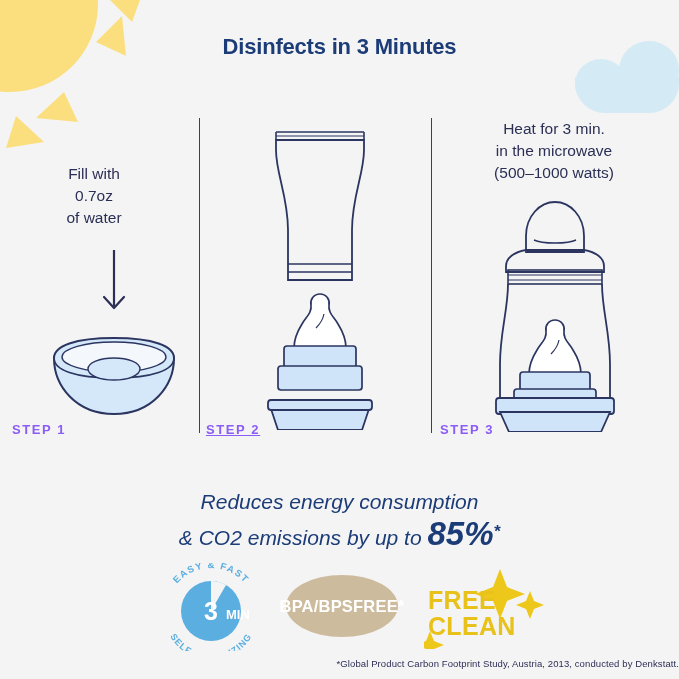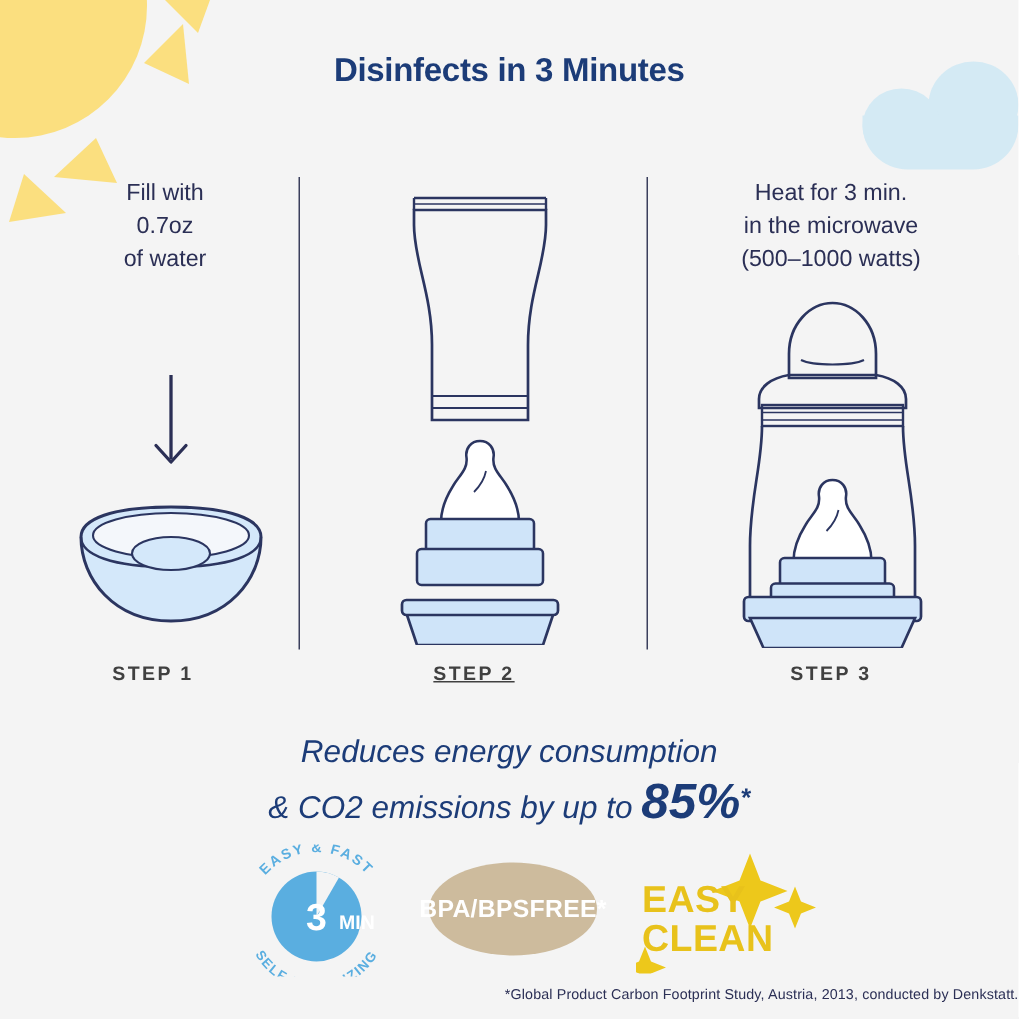--- a/index.html
+++ b/index.html
@@ -68,38 +68,37 @@
     background: #3a3f5c;
   }
   #divider-1 { left: 199px; }
   #divider-2 { left: 431px; }
 
   
   .step-col {
     position: absolute;
     top: 118px;
   }
-  #step-1 { left: 20px;  width: 180px; }
+  #step-1 { left: 4px;  width: 180px; margin-top: 45px; }
   #step-2 { left: 206px; width: 220px; }
   #step-3 { left: 440px; width: 228px; }
 
   .step-caption {
     text-align: center;
     color: #2b2f55;
     font-size: 15.5px;
     line-height: 22px;
   }
   .step-label {
     position: absolute;
-    top: 441px;
-    text-align: center;
+    top: 422px;
     font-size: 13px;
     font-weight: bold;
     letter-spacing: 1.6px;
-    color: #404040;
+    color: #8b5cf6;
   }
   #label-1 { left: 12px;  width: 180px; }
   #label-2 { left: 206px; width: 220px; text-decoration: underline; }
   #label-3 { left: 440px; width: 228px; }
 
   
   .art { position: absolute; }
   #art-1 { left: 36px;  top: 250px; }
   #art-2 { left: 240px; top: 112px; }
   #art-3 { left: 470px; top: 192px; }
@@ -345,21 +344,21 @@
       </div>
     </div>
 
     <div class="badge" id="badge-clean">
       <svg class="sparkle" style="left:0;top:0;" width="120" height="84">
         <polygon points="76,4 83,22 101,29 83,36 76,54 69,36 51,29 69,22" fill="#edc81b"></polygon>
         <polygon points="106,26 110,36 120,40 110,44 106,54 102,44 92,40 102,36" fill="#edc81b"></polygon>
         <polygon points="6,66 10,76 20,80 10,84 6,94 2,84 -8,80 2,76" fill="#edc81b"></polygon>
       </svg>
       <div class="clean-text">
-        <div>EASY</div>
+        <div>FREE</div>
         <div>CLEAN</div>
       </div>
     </div>
 
   </div>
 
   <div class="footnote">*Global Product Carbon Footprint Study, Austria, 2013, conducted by Denkstatt.</div>
 
 </div>
 

